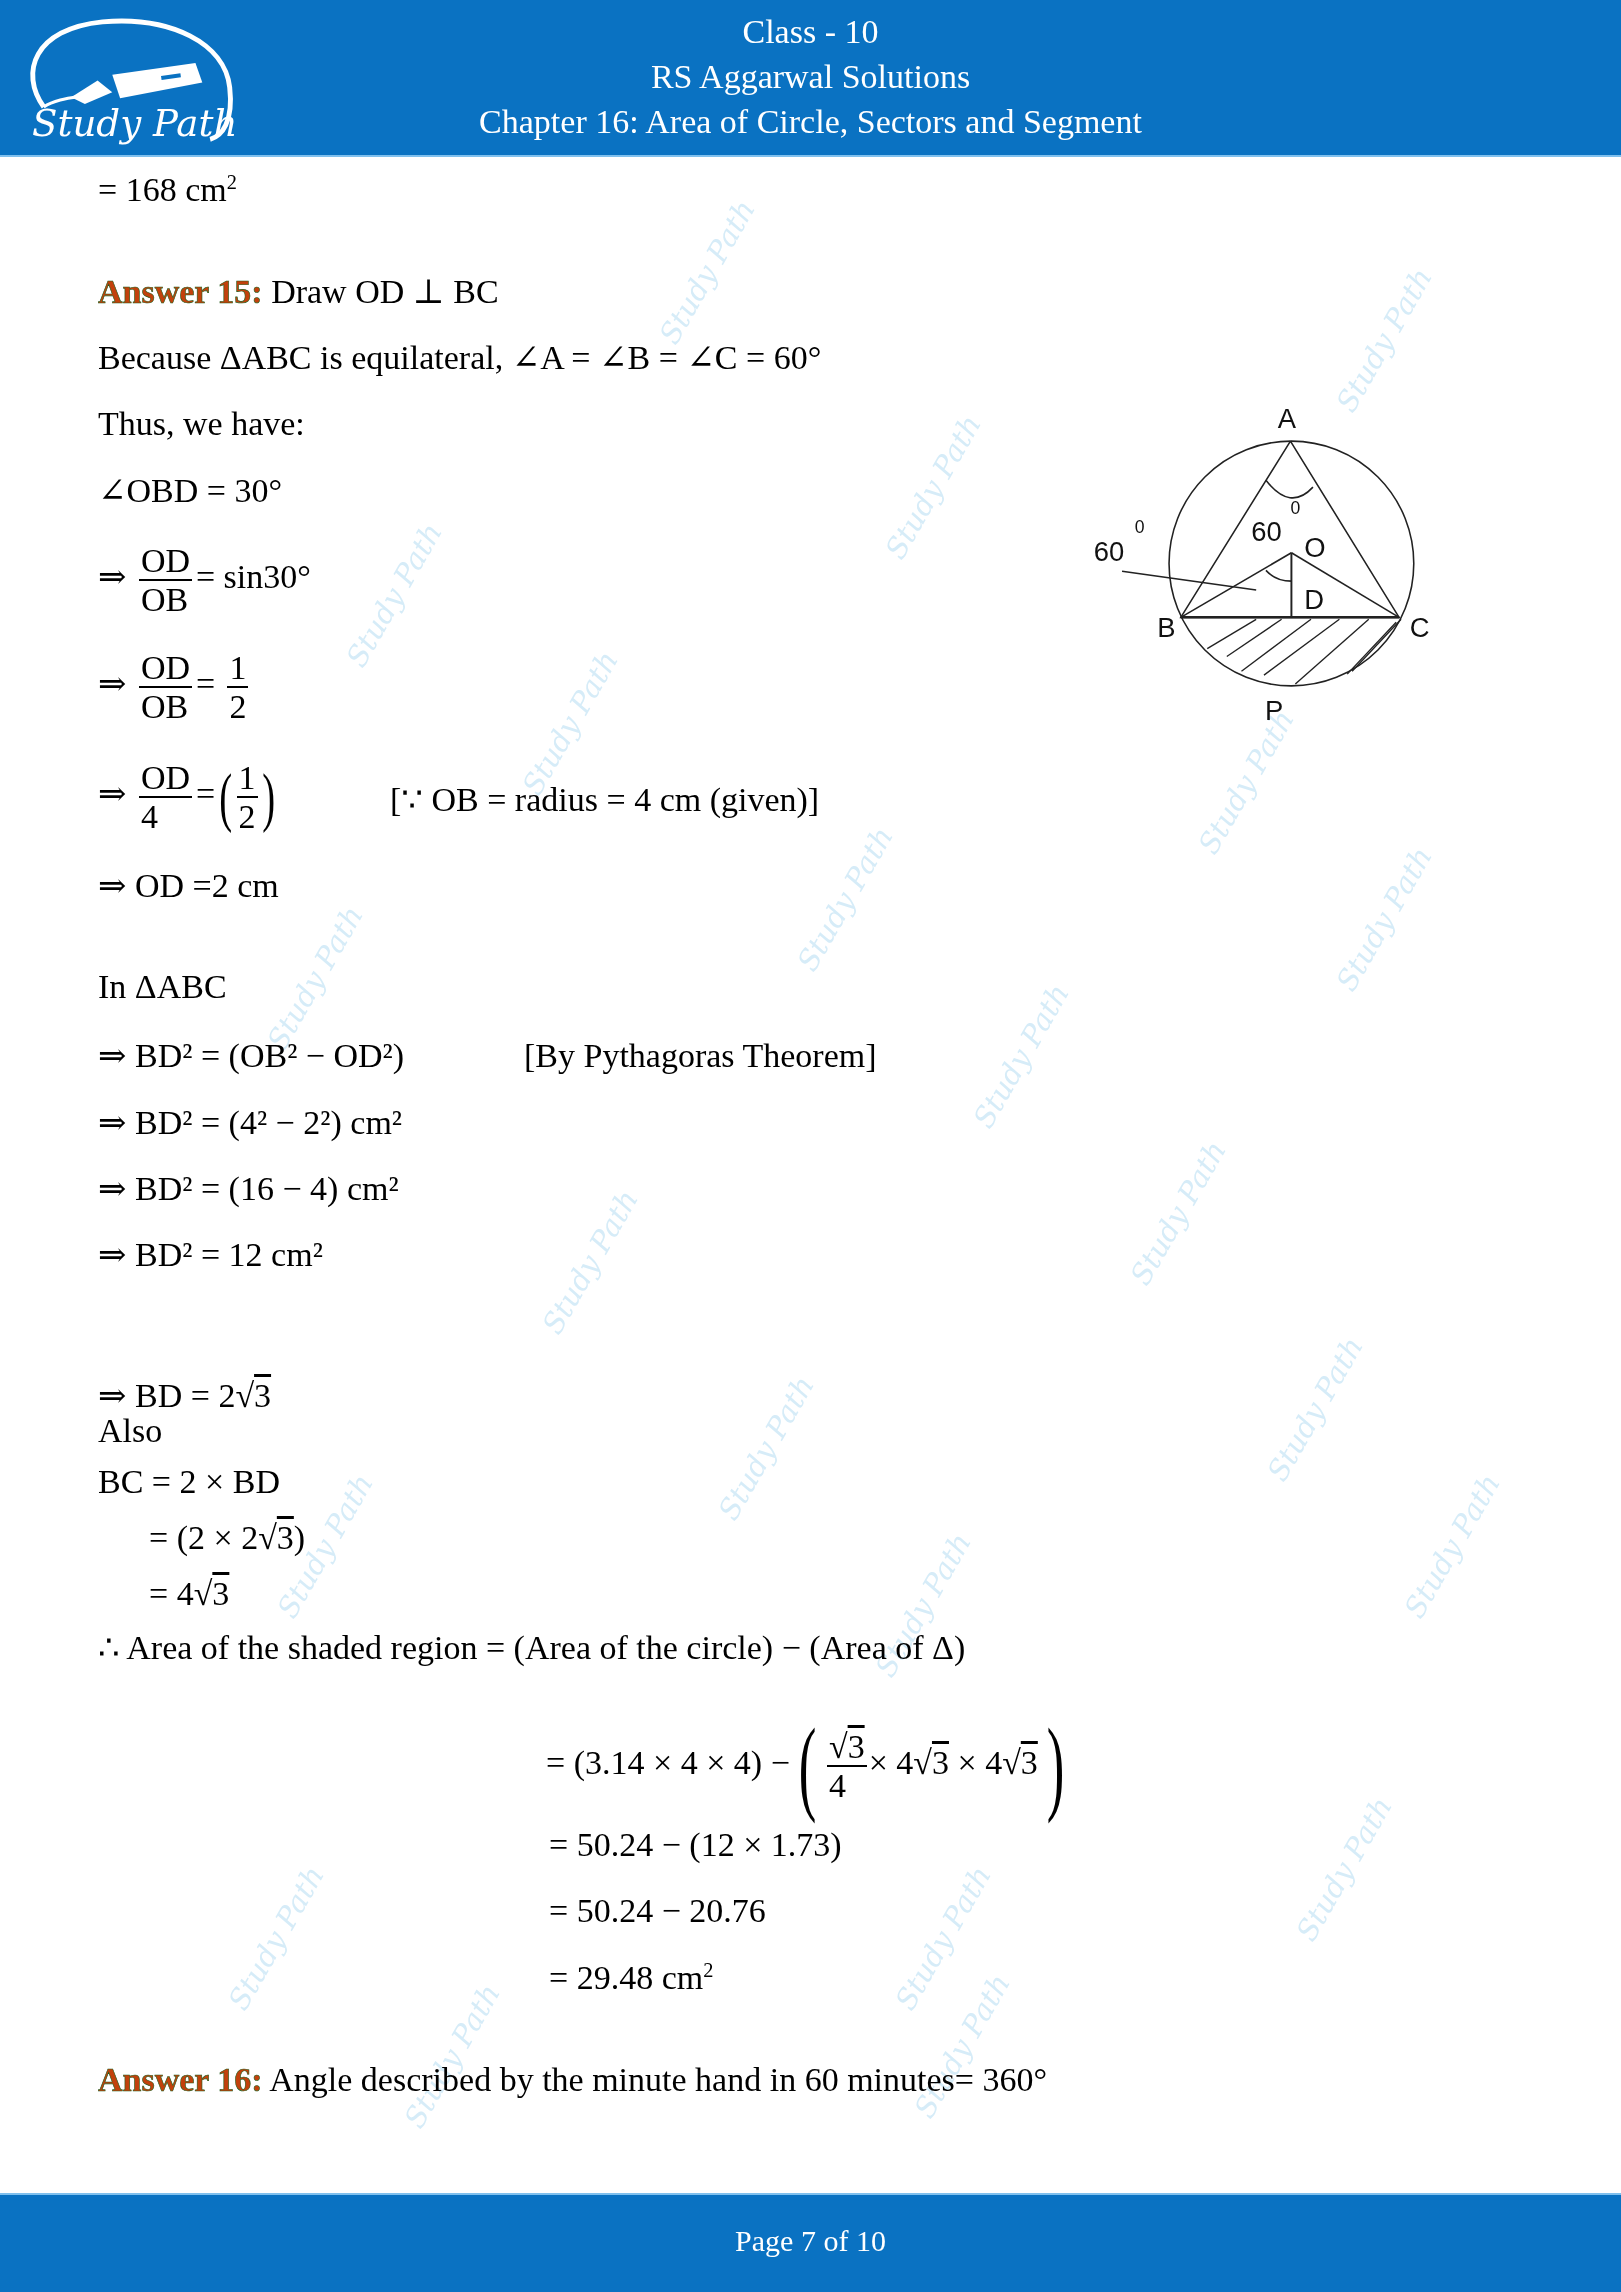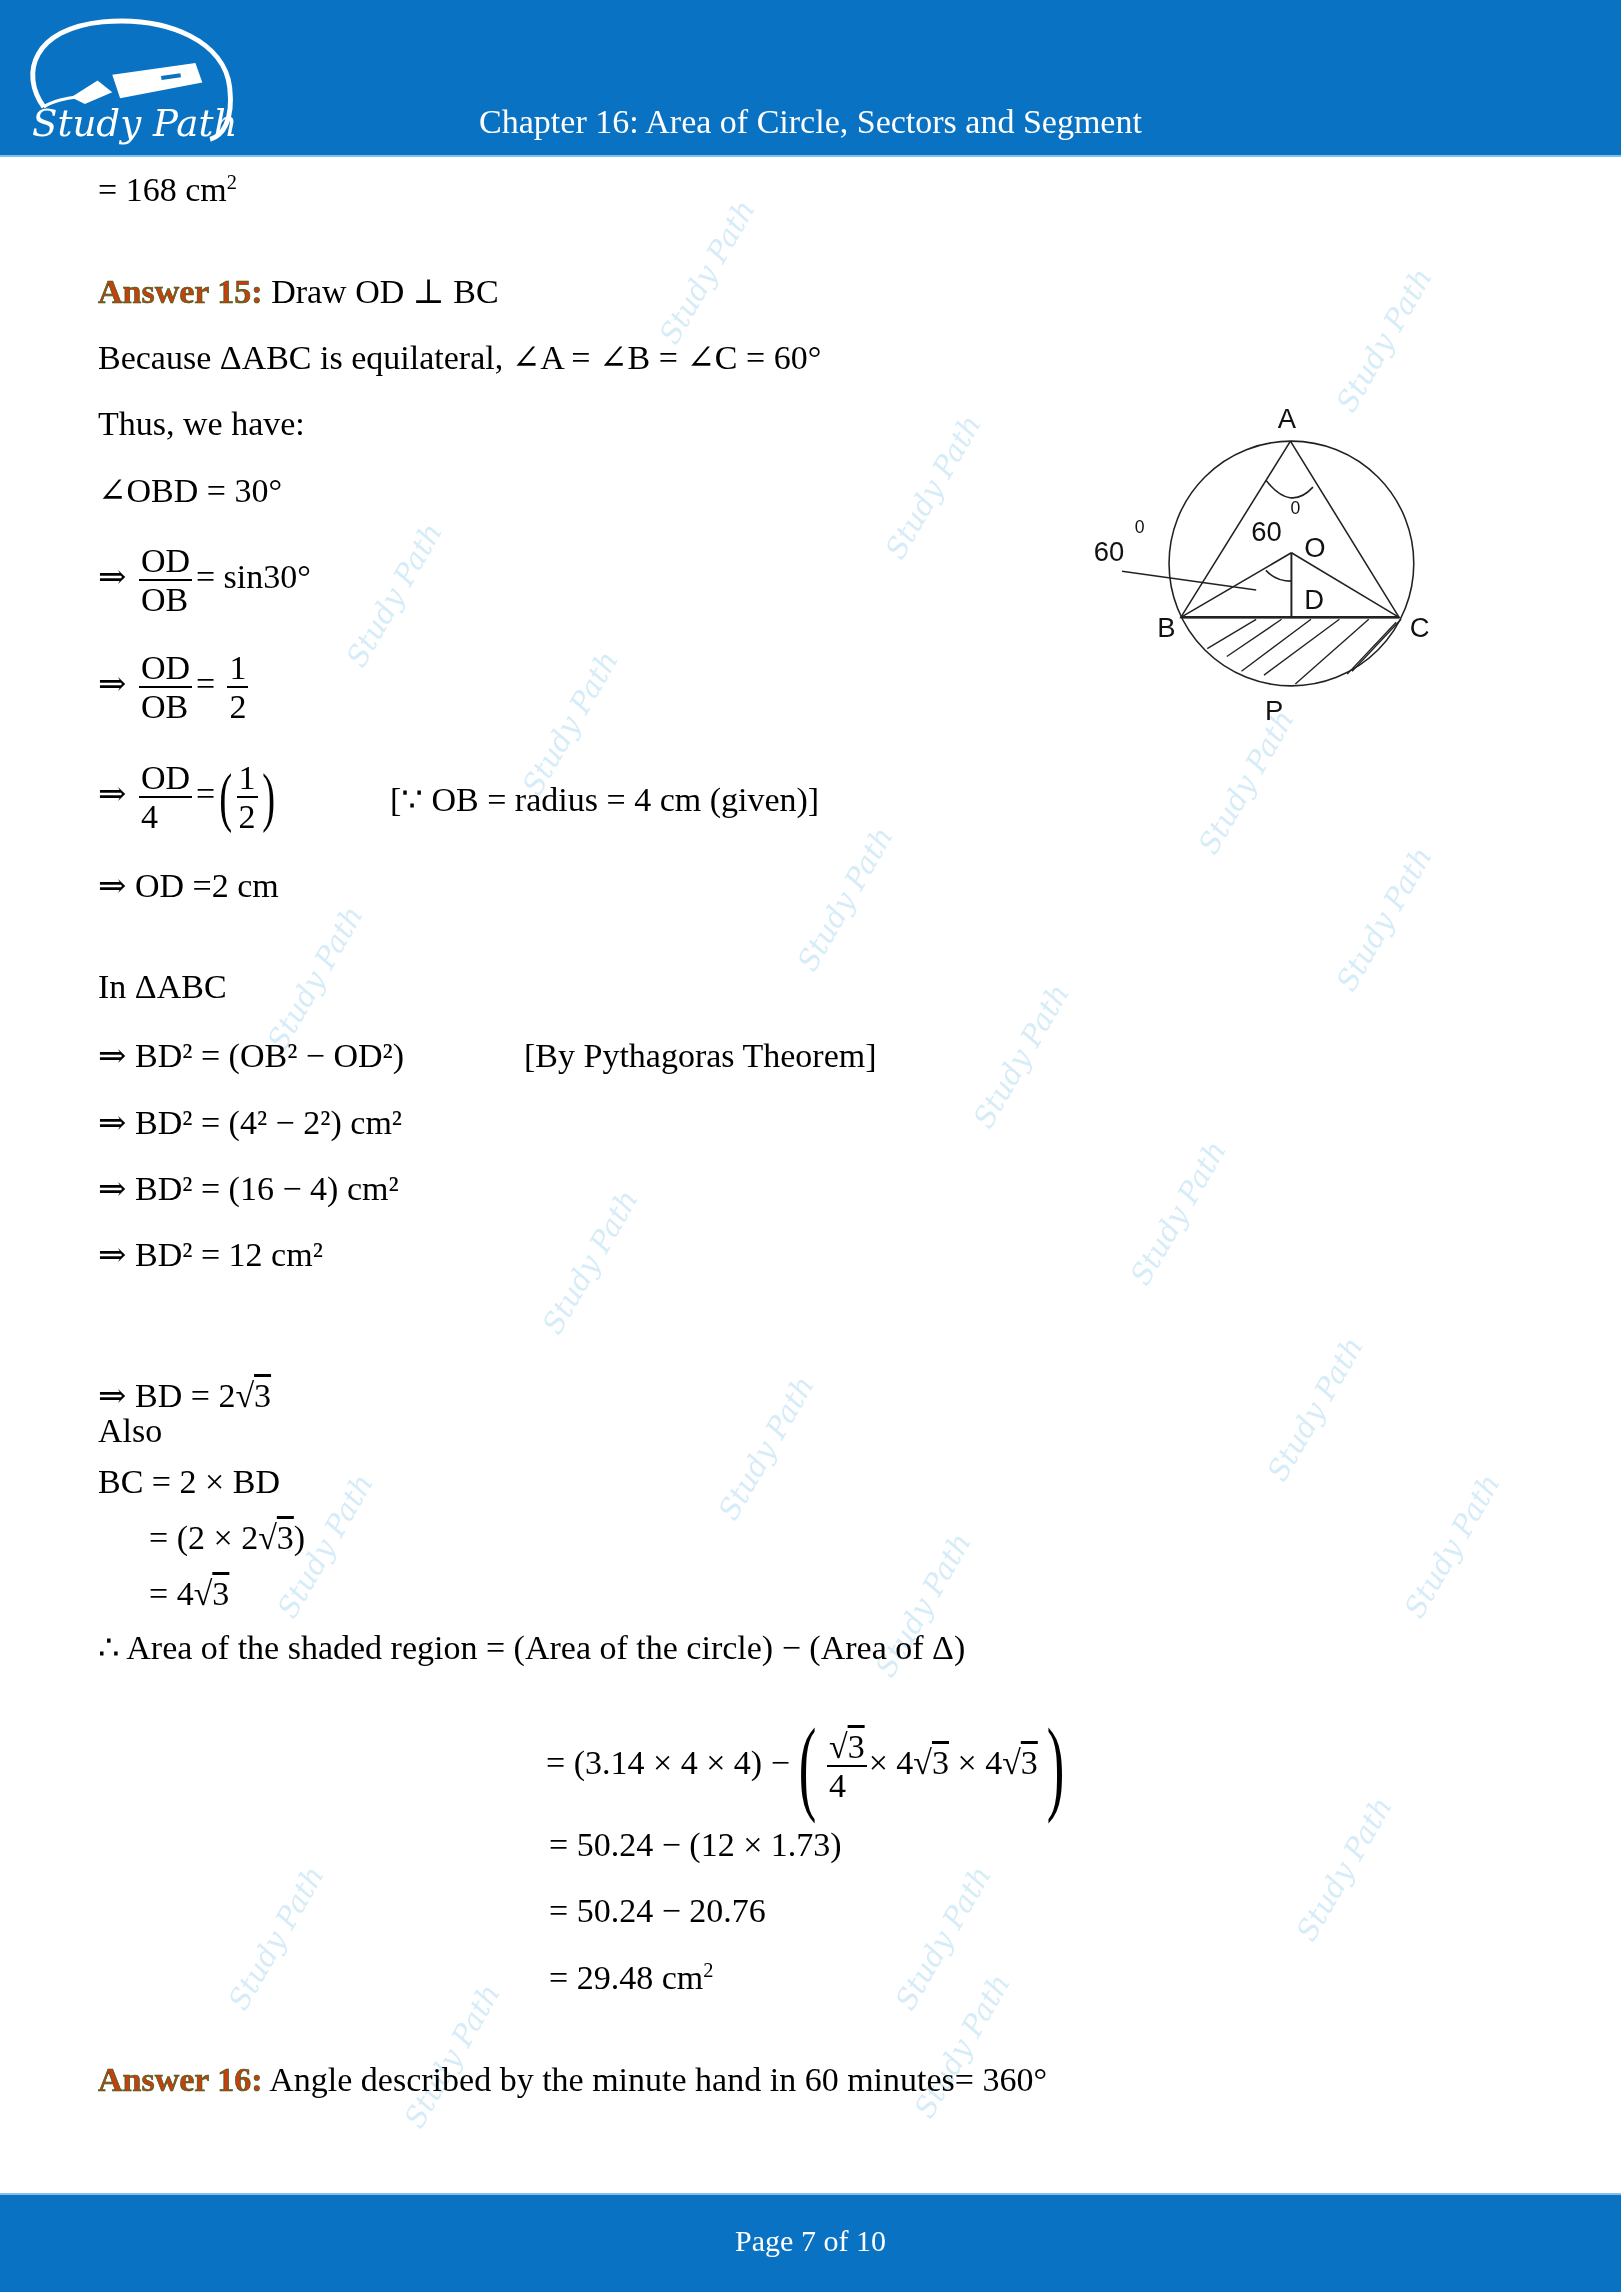--- a/index.html
+++ b/index.html
@@ -35,20 +35,22 @@
   <svg class="logo" viewBox="0 0 225 140">
     <path d="M30,95 C5,60 20,15 90,8 C160,2 215,30 220,75 C224,110 212,125 200,128" fill="none" stroke="#fff" stroke-width="5"></path>
     <path d="M30,95 C40,88 55,86 68,84" fill="none" stroke="#fff" stroke-width="3"></path>
     <g>
       <polygon points="58,85 85,68 100,80 72,92" fill="#fff"></polygon>
       <polygon points="100,62 185,50 192,70 108,86" fill="#fff"></polygon>
       <rect x="150" y="62" width="20" height="4" fill="#0a72c2" transform="rotate(-8 160 64)"></rect>
     </g>
     <text x="18" y="125" fill="#fff" font-family="DejaVu Serif, serif" font-style="italic" font-size="38">Study Path</text>
   </svg>
+  <div class="hline" style="top:11.8px">Class - 10</div>
+  <div class="hline" style="top:57px">RS Aggarwal Solutions</div>
   <div class="hline" style="top:102px">Chapter 16: Area of Circle, Sectors and Segment</div>
 </div>
 
 <div>
   <span class="wm" style="left:627px;top:255px">Study Path</span>
   <span class="wm" style="left:1304px;top:323px">Study Path</span>
   <span class="wm" style="left:314px;top:578px">Study Path</span>
   <span class="wm" style="left:853px;top:470px">Study Path</span>
   <span class="wm" style="left:490px;top:706px">Study Path</span>
   <span class="wm" style="left:1166px;top:765px">Study Path</span>

